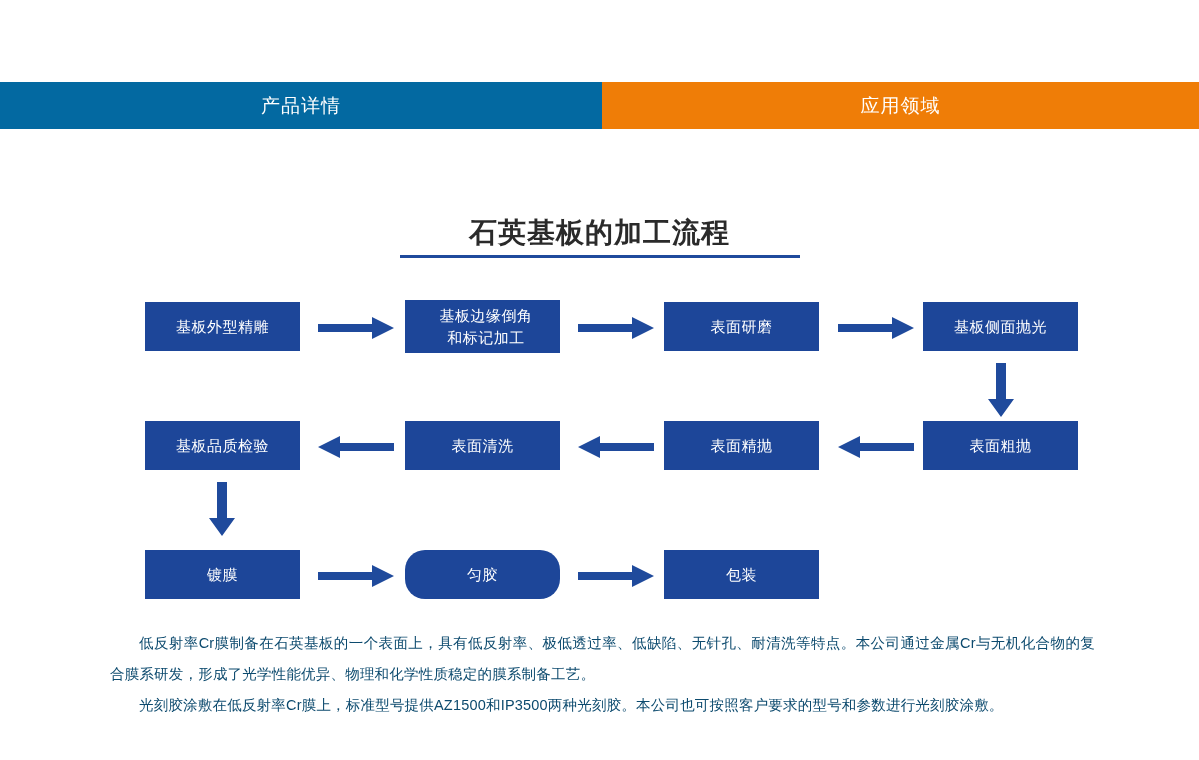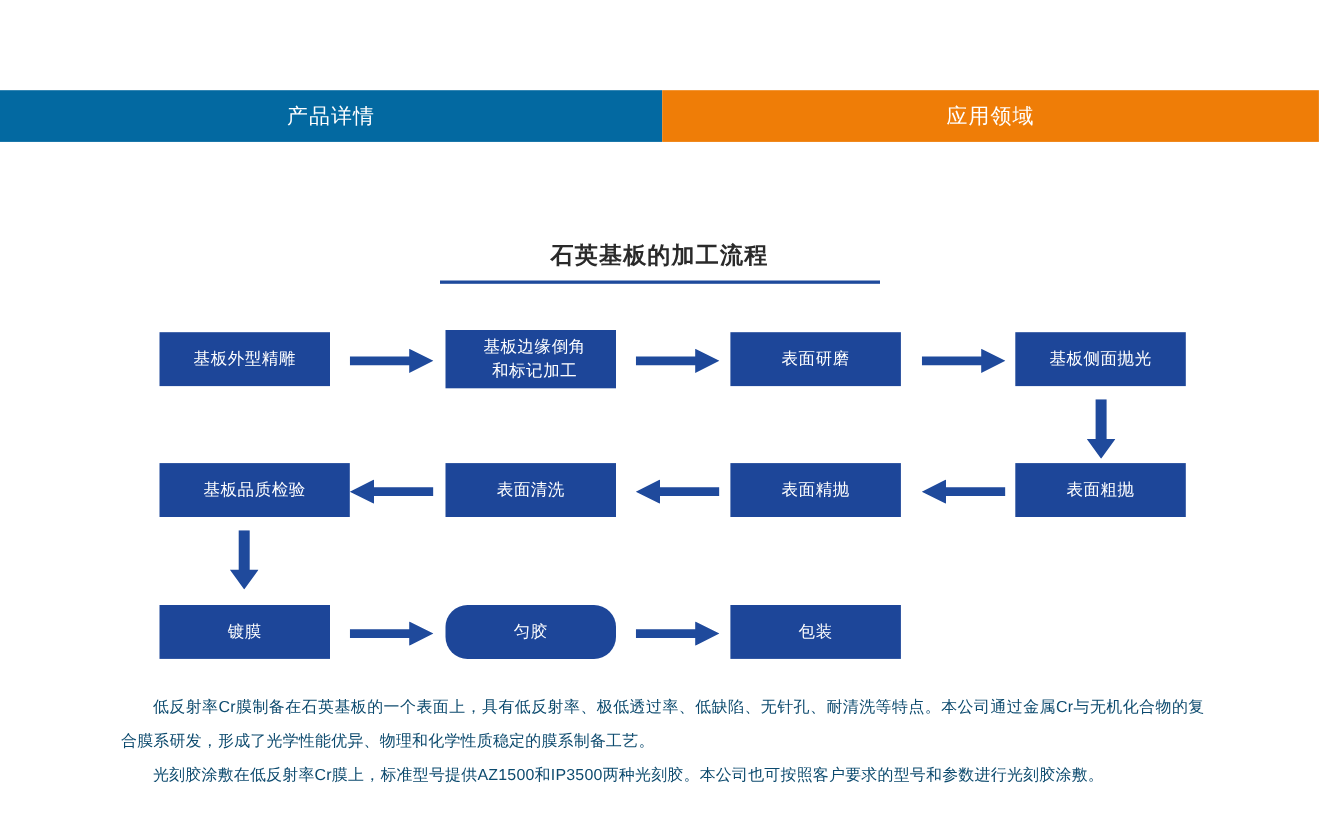--- a/index.html
+++ b/index.html
@@ -46,21 +46,21 @@
 
   
   .section-title-wrap {
     position: absolute;
     left: 0;
     top: 218px;
     width: 1199px;
     text-align: center;
   }
   .section-title {
-    font-size: 21px;
+    font-size: 28px;
     font-weight: bold;
     color: #2a2a2a;
     letter-spacing: 1px;
     line-height: 30px;
   }
   .title-rule {
     position: absolute;
     left: 400px;
     top: 255px;
     width: 400px;
@@ -201,21 +201,21 @@
   <div class="node" style="left:405px; top:421px; width:155px; height:49px;">
     <span class="node-label">表面清洗</span>
   </div>
 
   <div class="arrow" style="left:318px; top:436px;">
     <svg width="76" height="22" viewBox="0 0 76 22">
       <path d="M76 7 L22 7 L22 0 L0 11 L22 22 L22 15 L76 15 Z" fill="#1f4a9c"></path>
     </svg>
   </div>
 
-  <div class="node" style="left:145px; top:421px; width:173px; height:49px;">
+  <div class="node" style="left:145px; top:421px; width:155px; height:49px;">
     <span class="node-label">基板品质检验</span>
   </div>
 
   <div class="arrow" style="left:209px; top:482px;">
     <svg width="26" height="54" viewBox="0 0 26 54">
       <path d="M8 0 L18 0 L18 36 L26 36 L13 54 L0 36 L8 36 Z" fill="#1f4a9c"></path>
     </svg>
   </div>
 
   <div class="node" style="left:145px; top:550px; width:155px; height:49px;">

